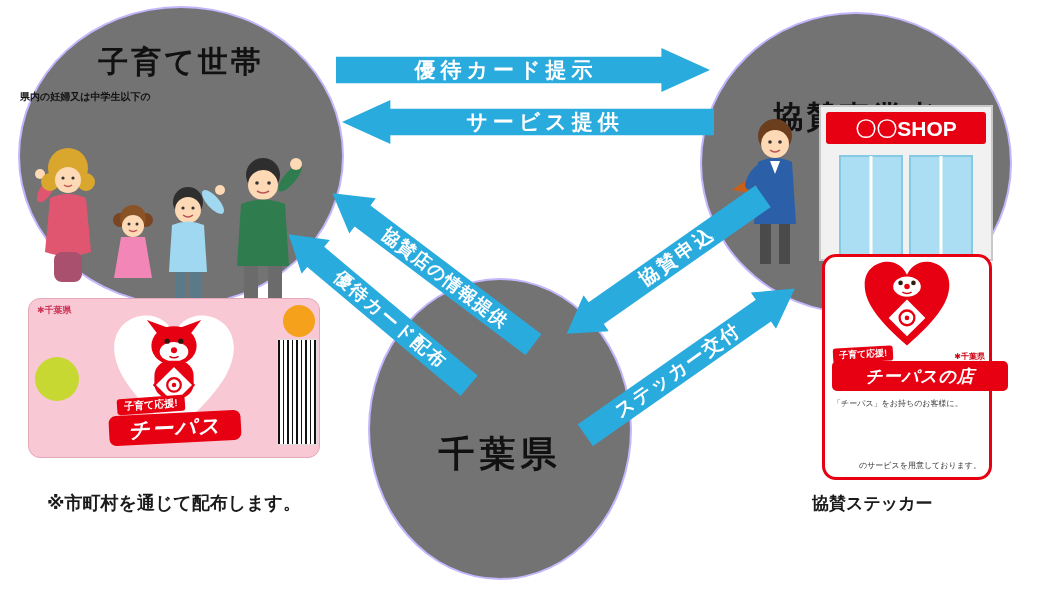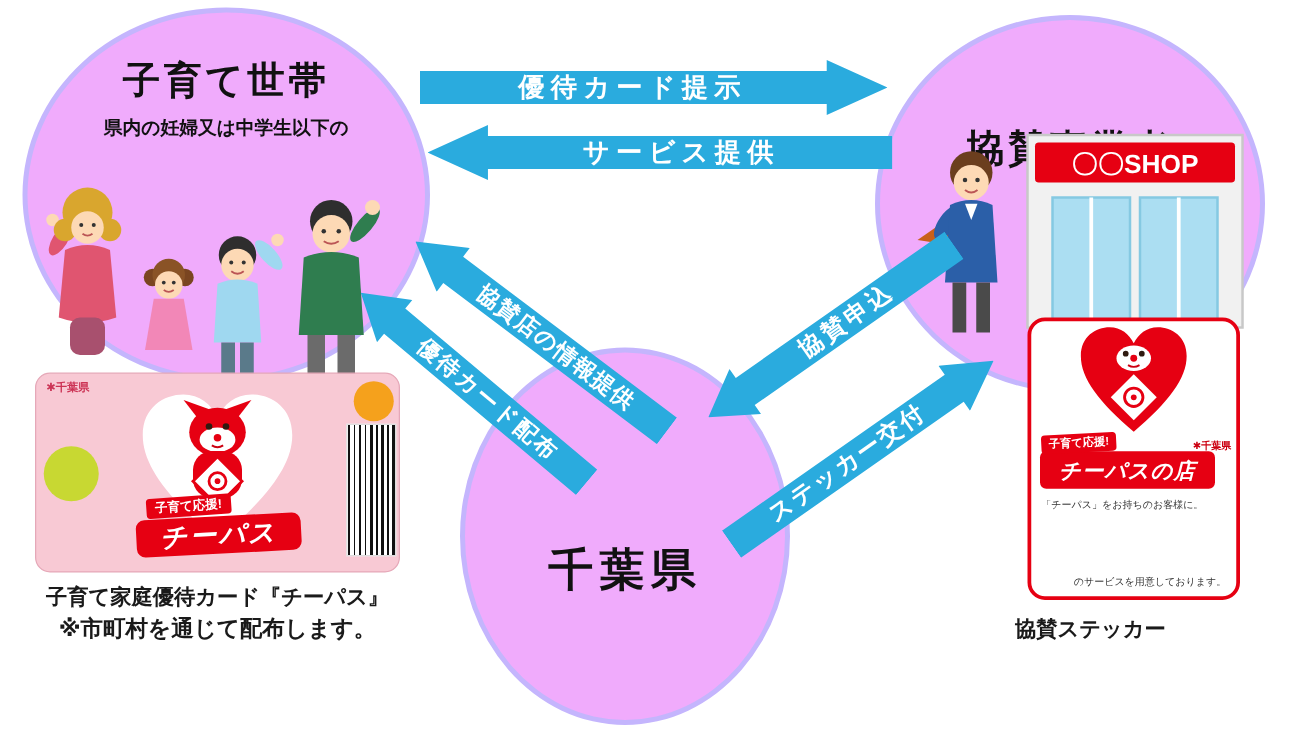--- a/index.html
+++ b/index.html
@@ -2,36 +2,36 @@
 <html><head>
 <meta charset="utf-8">
 <style>
   html,body{margin:0;padding:0;background:#fff;}
   .canvas{
     position:relative;width:1037px;height:599px;background:#fff;overflow:hidden;
     font-family:"Liberation Sans","DejaVu Sans",sans-serif;color:#1a1a1a;
   }
   
   .node-circle{
-    position:absolute;border-radius:50%;background:#f0abfc;border:4px solid #c4b5fd;
+    position:absolute;border-radius:50%;background:#737373;border:2px solid #c4b5fd;
     z-index:1;box-sizing:border-box;
   }
   .circle-households{left:18px;top:6px;width:326px;height:300px;}
   .circle-sponsors{left:700px;top:12px;width:312px;height:302px;}
   .circle-prefecture{left:368px;top:278px;width:264px;height:302px;}
   .node-title{
     position:absolute;left:0;width:100%;text-align:center;font-weight:bold;
     font-size:30px;letter-spacing:3px;color:#111;
   }
   .circle-households .node-title{top:34px;}
   .circle-sponsors .node-title{top:55px;margin-top:28px;}
   .circle-prefecture .node-title{top:150px;font-size:36px;letter-spacing:5px;}
   .node-subtitle{
-    position:absolute;left:0;top:82px;width:100%;text-align:center;
-    font-size:15px;font-weight:600;line-height:1.45;color:#111;
+    position:absolute;left:0;top:82px;width:100%;text-align:left;
+    font-size:10px;font-weight:600;line-height:1.45;color:#111;
   }
   .illu{position:absolute;}
   
   .arrow{
     position:absolute;z-index:3;background:#2aabde;display:flex;align-items:center;
     justify-content:center;color:#fff;font-weight:bold;box-sizing:border-box;
   }
   .arrow-right{clip-path:polygon(0 20%,87% 20%,87% 0,100% 50%,87% 100%,87% 80%,0 80%);padding-right:34px;}
   .arrow-left{clip-path:polygon(100% 20%,13% 20%,13% 0,0 50%,13% 100%,13% 80%,100% 80%);padding-left:34px;}
   .arrow-left-d{clip-path:polygon(100% 20%,15% 20%,15% 0,0 50%,15% 100%,15% 80%,100% 80%);padding-left:30px;}
@@ -68,21 +68,21 @@
   .card-caption2{position:absolute;left:0;top:491px;width:348px;text-align:center;
     font-size:18px;font-weight:bold;z-index:4;}
   
   .sticker{
     position:absolute;left:822px;top:254px;width:170px;height:226px;z-index:4;
     background:#fff;border:3px solid #e60012;border-radius:14px;box-sizing:border-box;
   }
   .sticker-heart{position:absolute;left:31px;top:2px;width:102px;height:92px;}
   .sticker-issuer{position:absolute;right:4px;top:94px;font-size:8px;font-weight:bold;color:#cc0011;}
   .sticker-tagline{left:8px;top:90px;padding:1px 6px;font-size:9px;transform:rotate(-3deg);z-index:2;}
-  .sticker-brand{left:7px;top:104px;width:140px;height:30px;font-size:17px;font-style:italic;
+  .sticker-brand{left:7px;top:104px;width:176px;height:30px;font-size:17px;font-style:italic;
     letter-spacing:1px;border-radius:5px;}
   .sticker-note-top{position:absolute;left:8px;top:141px;font-size:8px;color:#333;}
   .sticker-note-bottom{position:absolute;right:8px;bottom:6px;font-size:8px;color:#333;}
   .sticker-caption{position:absolute;left:812px;width:190px;text-align:left;
     font-size:17px;font-weight:bold;z-index:4;}
   .sticker-caption.l1{top:492px;}
   .sticker-caption.l2{top:516px;}
   .hidden-defs{position:absolute;width:0;height:0;overflow:hidden;}
 </style>
 </head>
@@ -204,21 +204,20 @@
     <div class="dot-yellow"></div>
     <div class="dot-orange"></div>
     <svg class="card-heart" viewBox="0 0 100 100">
       <path d="M50 92 C20 66 4 46 4 27 C4 10 17 2 29 2 C39 2 46 8 50 16 C54 8 61 2 71 2 C83 2 96 10 96 27 C96 46 80 66 50 92 Z" fill="#ffffff"></path>
       <use href="#mascot" x="21" y="4" width="58" height="76"></use>
     </svg>
     <div class="barcode"></div>
     <div class="tag-red card-tagline">子育て応援!</div>
     <div class="tag-red card-brand">チーパス</div>
   </div>
-  <div class="card-caption1">子育て家庭優待カード『チーパス』</div>
   <div class="card-caption2">※市町村を通じて配布します。</div>
 
   <div class="sticker">
     <svg class="sticker-heart" viewBox="0 0 100 100">
       <path d="M50 94 C20 68 4 48 4 28 C4 11 17 3 29 3 C39 3 46 9 50 17 C54 9 61 3 71 3 C83 3 96 11 96 28 C96 48 80 68 50 94 Z" fill="#e60012"></path>
       <ellipse cx="50" cy="30" rx="15" ry="11" fill="#ffffff"></ellipse>
       <circle cx="43" cy="26" r="2.5" fill="#301a10"></circle>
       <circle cx="57" cy="26" r="2.5" fill="#301a10"></circle>
       <circle cx="50" cy="30" r="3" fill="#e60012"></circle>
       <path d="M45 36 Q50 39 55 36" stroke="#cc0011" stroke-width="1.6" fill="none"></path>

